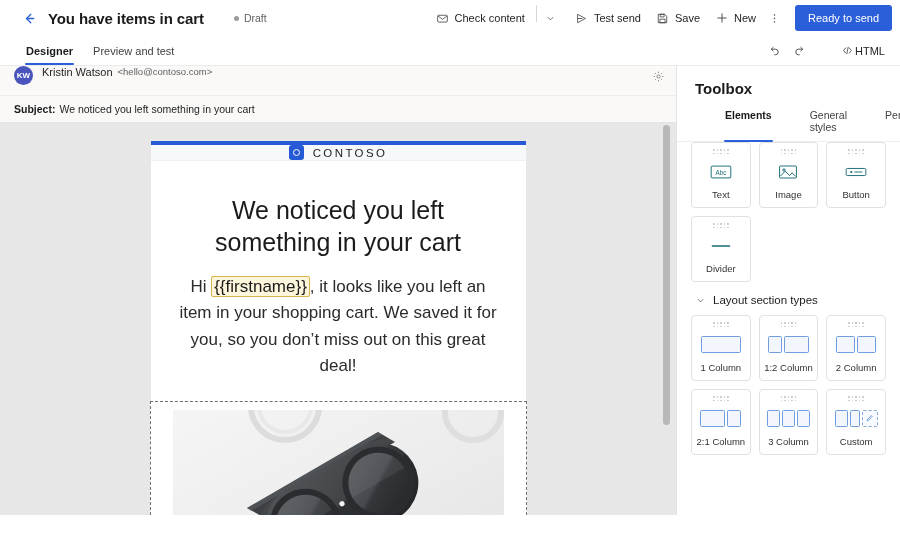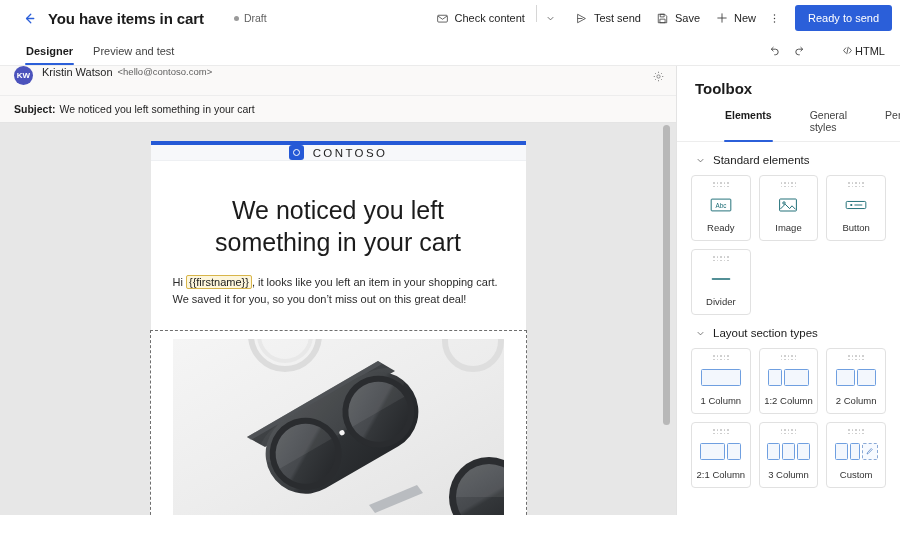--- a/index.html
+++ b/index.html
@@ -135,21 +135,21 @@
   .logo-ring { width: 7px; height: 7px; border-radius: 50%; border: 1.6px solid #ffffff; }
   .logo-text { font-size: 11.5px; letter-spacing: 2.4px; color: #1f1f1f; font-weight: 500; }
 
   .email-headline {
     padding: 34px 26px 0;
     text-align: center; font-size: 25px; line-height: 1.26;
     font-weight: 400; color: #1b1b1b;
   }
   .email-body {
     padding: 16px 22px 22px;
-    font-size: 11px; line-height: 1.55; color: #2b2b2b;
+    text-align: center; font-size: 17px; line-height: 1.55; color: #2b2b2b;
   }
   .token {
     background: #fdf6dc; border: 1px solid #d8b54a; border-radius: 2px;
     padding: 0 2px; color: #1b1b1b;
   }
   .email-image-block {
     border: 1px dashed #6e6e6e; margin: 0 -1px; padding: 8px 0 0;
     background: #ffffff;
   }
   .email-image {
@@ -444,28 +444,20 @@
         <div class="tb-tab">
           <span>General styles</span>
         </div>
         <div class="tb-tab">
           <span>Personalize</span>
         </div>
       </div>
 
       <div class="tb-scroll">
 
-        <div class="section-head">
-          <span class="caret">
-            <svg width="11" height="11" viewBox="0 0 20 20" fill="none" stroke="currentColor" stroke-width="1.3" stroke-linecap="round" stroke-linejoin="round">
-                <path d="M5.5 8l4.5 4.5L14.5 8"></path>
-              </svg>
-          </span>
-          <span class="section-title">Standard elements</span>
-        </div>
 
         <div class="card-grid">
 
           <div class="card">
             <span class="grip">
               <span class="grip-row">
                   <i class="grip-dot"></i>
                   <i class="grip-dot"></i>
                   <i class="grip-dot"></i>
                   <i class="grip-dot"></i>
@@ -478,21 +470,21 @@
                   <i class="grip-dot"></i>
                   <i class="grip-dot"></i>
                 </span>
             </span>
             <span class="card-ico teal">
               <svg width="22" height="16" viewBox="0 0 28 20" fill="none" stroke="currentColor" stroke-width="1.2">
                   <rect x="1.5" y="2.5" width="25" height="15" rx="1"></rect>
                   <text x="14" y="13.2" font-size="8" font-family="Liberation Sans, sans-serif" fill="currentColor" stroke="none" text-anchor="middle">Abc</text>
                 </svg>
             </span>
-            <span class="card-label">Ready</span>
+            <span class="card-label">Text</span>
           </div>
 
           <div class="card">
             <span class="grip">
               <span class="grip-row">
                   <i class="grip-dot"></i>
                   <i class="grip-dot"></i>
                   <i class="grip-dot"></i>
                   <i class="grip-dot"></i>
                   <i class="grip-dot"></i>

